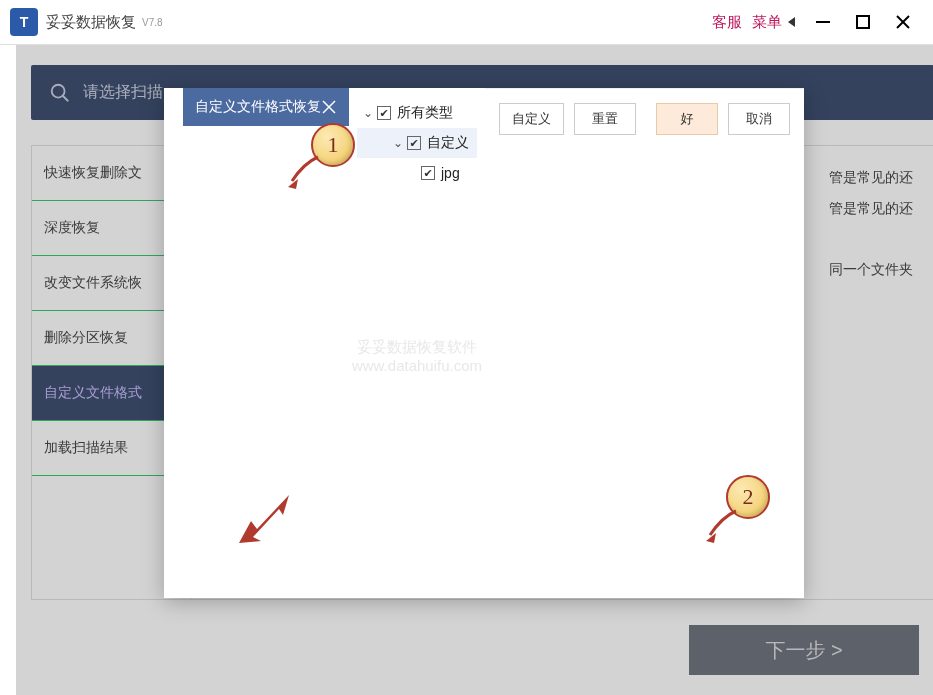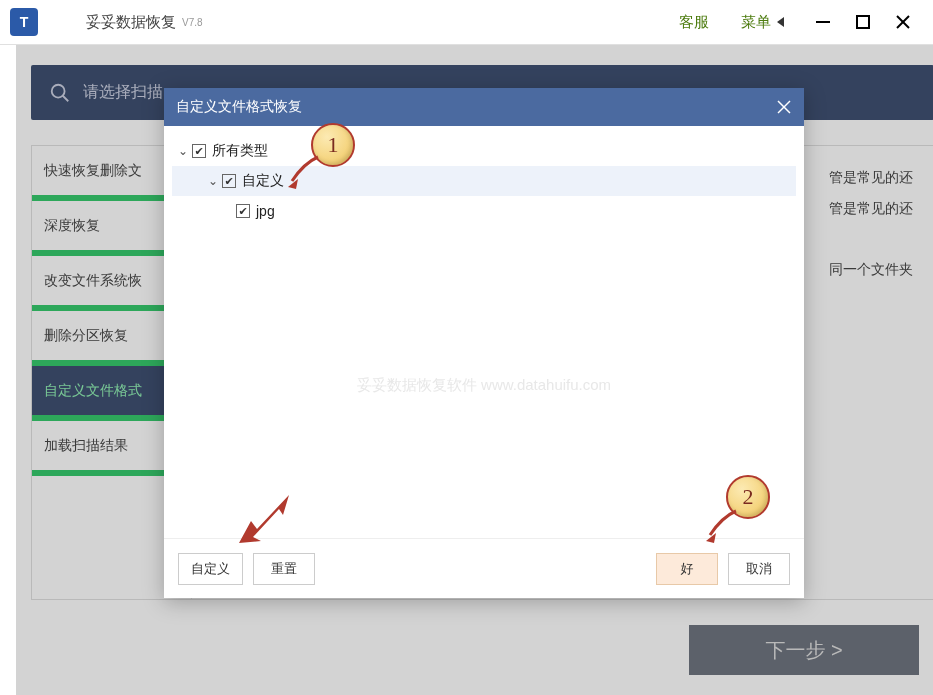--- a/index.html
+++ b/index.html
@@ -1,47 +1,47 @@
 <!DOCTYPE html>
 <html><head>
 <meta charset="utf-8">
 <style>
   * { box-sizing: border-box; margin: 0; padding: 0; font-family: "Microsoft YaHei", "PingFang SC", sans-serif; }
   body { width: 933px; height: 695px; background: #fff; position: relative; overflow: hidden; }
 
   
   .titlebar { height: 45px; display: flex; align-items: center; padding: 0 10px; border-bottom: 1px solid #e0e0e0; }
   .app-logo { width: 28px; height: 28px; background: #2b5aa8; border-radius: 4px; display: flex; align-items: center; justify-content: center; color: #fff; font-size: 14px; font-weight: bold; margin-right: 8px; }
-  .app-title { color: #444; font-size: 15px; margin-left: 40px; }
+  .app-title { color: #444; font-size: 15px; }
   .app-version { color: #999; font-size: 10px; margin-left: 6px; }
   .titlebar-spacer { flex: 1; }
-  .titlebar-link { color: #4d7c0f; font-size: 15px; margin: 0 16px; cursor: pointer; display: flex; align-items: center; gap: 4px; }
+  .titlebar-link { color: #be185d; font-size: 15px; margin: 0 5px; cursor: pointer; display: flex; align-items: center; gap: 4px; }
   .win-btn { width: 40px; height: 40px; display: flex; align-items: center; justify-content: center; cursor: pointer; }
   .win-btn svg { stroke: #000; stroke-width: 2; fill: none; }
 
   
   .main-wrap { position: relative; width: 100%; height: 650px; margin-left: 16px; }
   .dim-overlay { position: absolute; inset: 0; background: rgba(80,80,80,0.25); z-index: 5; }
 
   
   .search-banner { position: absolute; top: 20px; left: 15px; right: 15px; height: 55px; background: #2b3e63; border-radius: 2px; display: flex; align-items: center; padding-left: 18px; color: #c8cde0; }
   .search-banner svg { margin-right: 12px; }
 
   
   .content-row { position: absolute; top: 100px; left: 15px; right: 15px; bottom: 95px; display: flex; border: 1px solid #dcdcdc; }
   .sidemenu { width: 160px; background: #fff; border-right: 1px solid #e8e8e8; }
-  .sidemenu-item { height: 55px; display: flex; align-items: center; padding-left: 12px; color: #333; font-size: 14px; border-bottom: 6px solid #22c55e; cursor: pointer; text-align: right; }
-  .sidemenu-item.active { background: #2b3e63; color: #86efac; }
+  .sidemenu-item { height: 55px; display: flex; align-items: center; padding-left: 12px; color: #333; font-size: 14px; border-bottom: 1px solid #22c55e; cursor: pointer; text-align: right; }
+  .sidemenu-item.active { background: #2b3e63; color: #c4b5fd; }
   .desc-panel { flex: 1; padding: 16px 20px; color: #333; font-size: 14px; line-height: 2.2; }
 
   
   .next-btn { position: absolute; bottom: 20px; right: 30px; width: 230px; height: 50px; background: #606773; color: #ddd; display: flex; align-items: center; justify-content: center; font-size: 20px; cursor: pointer; z-index: 3; }
 
   
-  .modal { position: absolute; top: 43px; left: 148px; width: 640px; height: 510px; background: #fff; box-shadow: 0 4px 20px rgba(0,0,0,0.25); z-index: 20; display: flex; flex-direction: column; }
+  .modal { position: absolute; top: 43px; left: 148px; width: 640px; height: 510px; background: #fff; box-shadow: 0 4px 20px rgba(0,0,0,0.25); z-index: 20; display: flex; flex-direction: row; padding-left: 19px; }
   .modal-header { height: 38px; background: #4b6aa0; color: #fff; display: flex; align-items: center; padding: 0 12px; font-size: 14px; }
   .modal-close { margin-left: auto; cursor: pointer; display: flex; }
   .modal-body { flex: 1; padding: 10px 8px 0 8px; position: relative; overflow: hidden; }
   .tree { font-size: 14px; color: #222; }
   .tree-row { display: flex; align-items: center; height: 30px; padding-left: 4px; }
   .tree-row.selected { background: #edf2fa; }
   .tree-indent1 { padding-left: 34px; }
   .tree-indent2 { padding-left: 64px; }
   .chev { width: 14px; text-align: center; color: #555; font-size: 12px; margin-right: 2px; cursor: pointer; }
   .cb { width: 14px; height: 14px; border: 1px solid #666; margin-right: 6px; display: inline-flex; align-items: center; justify-content: center; font-size: 11px; color: #333; cursor: pointer; }

